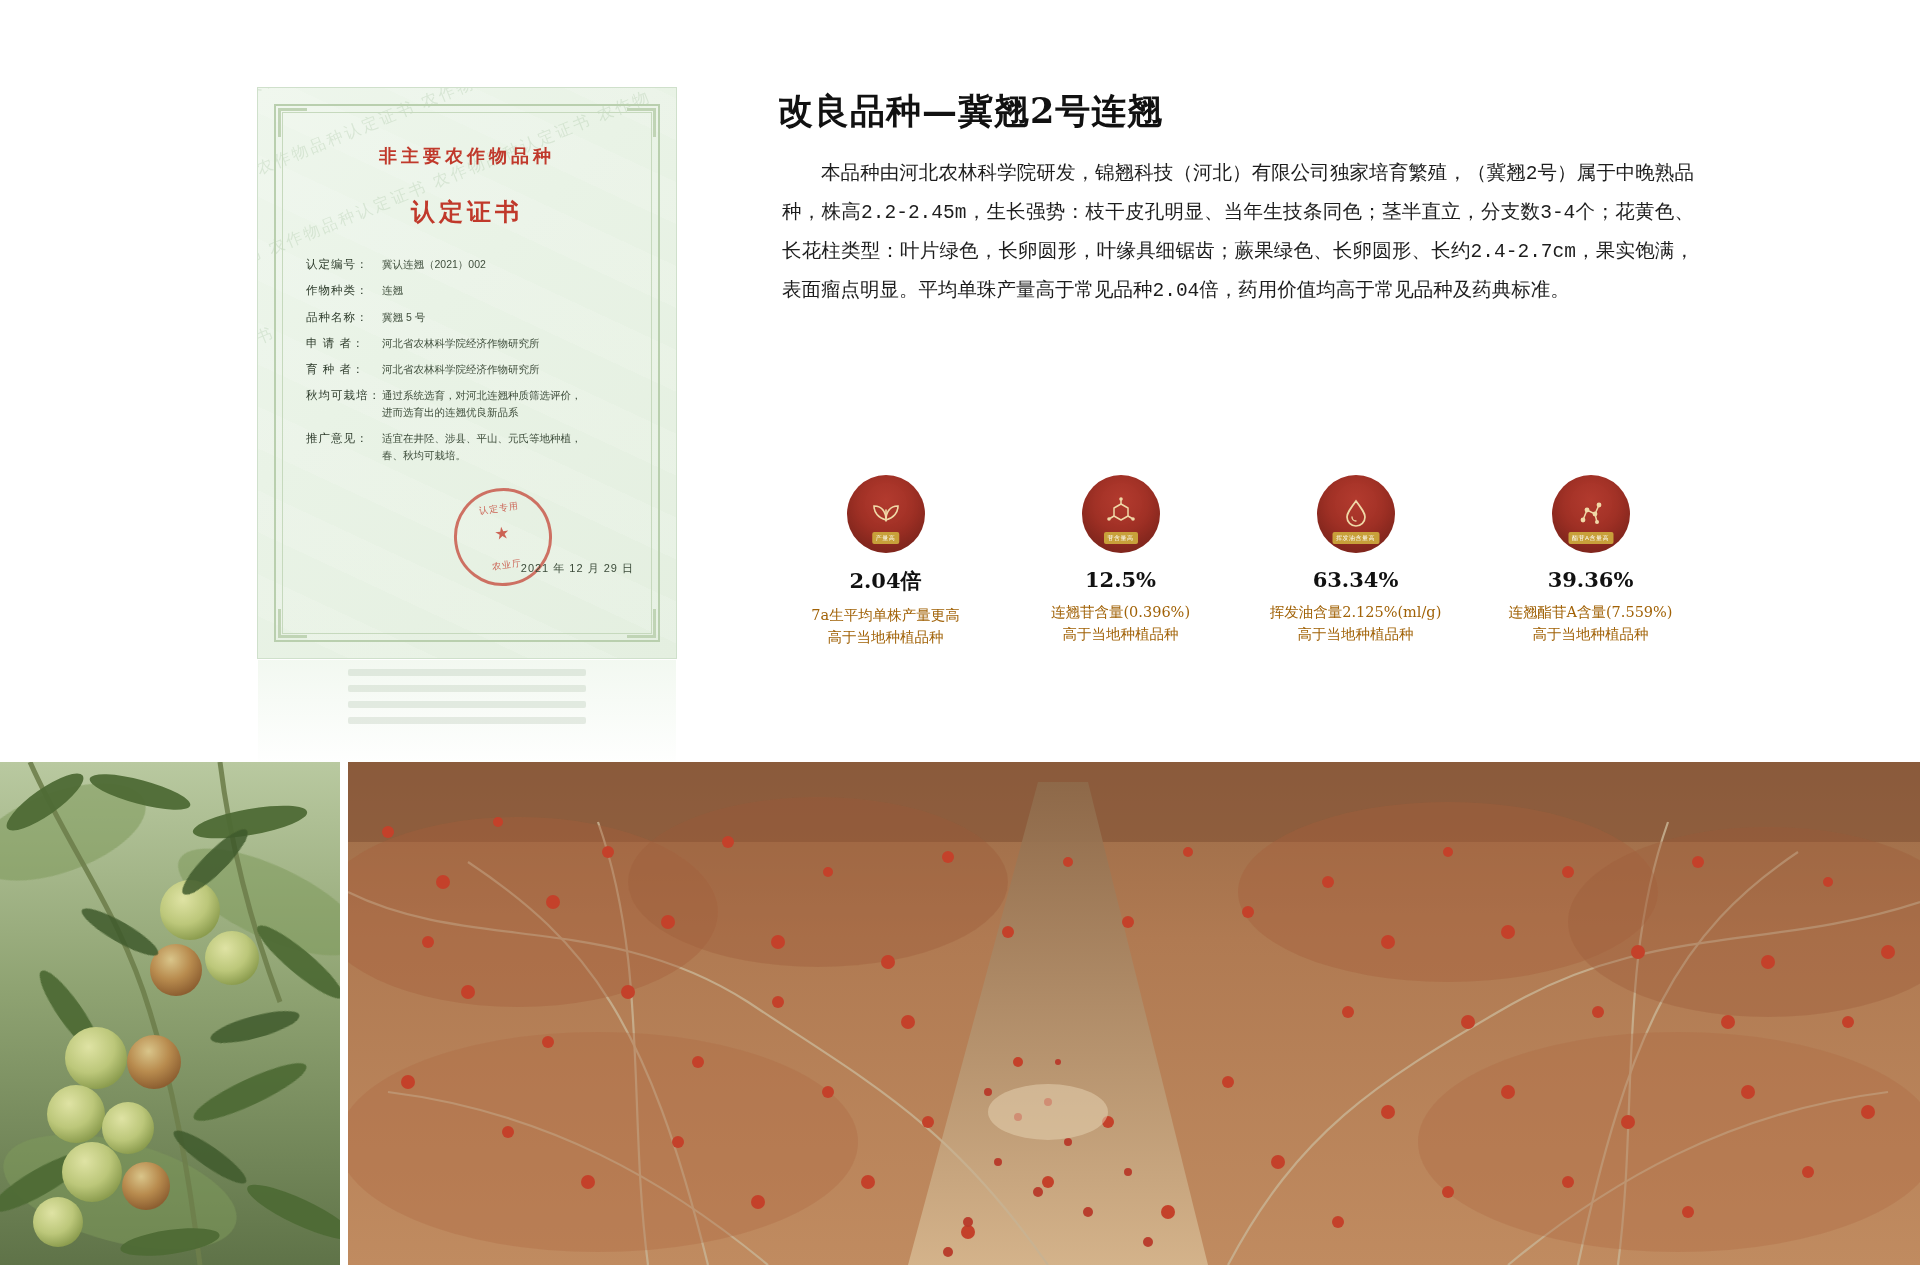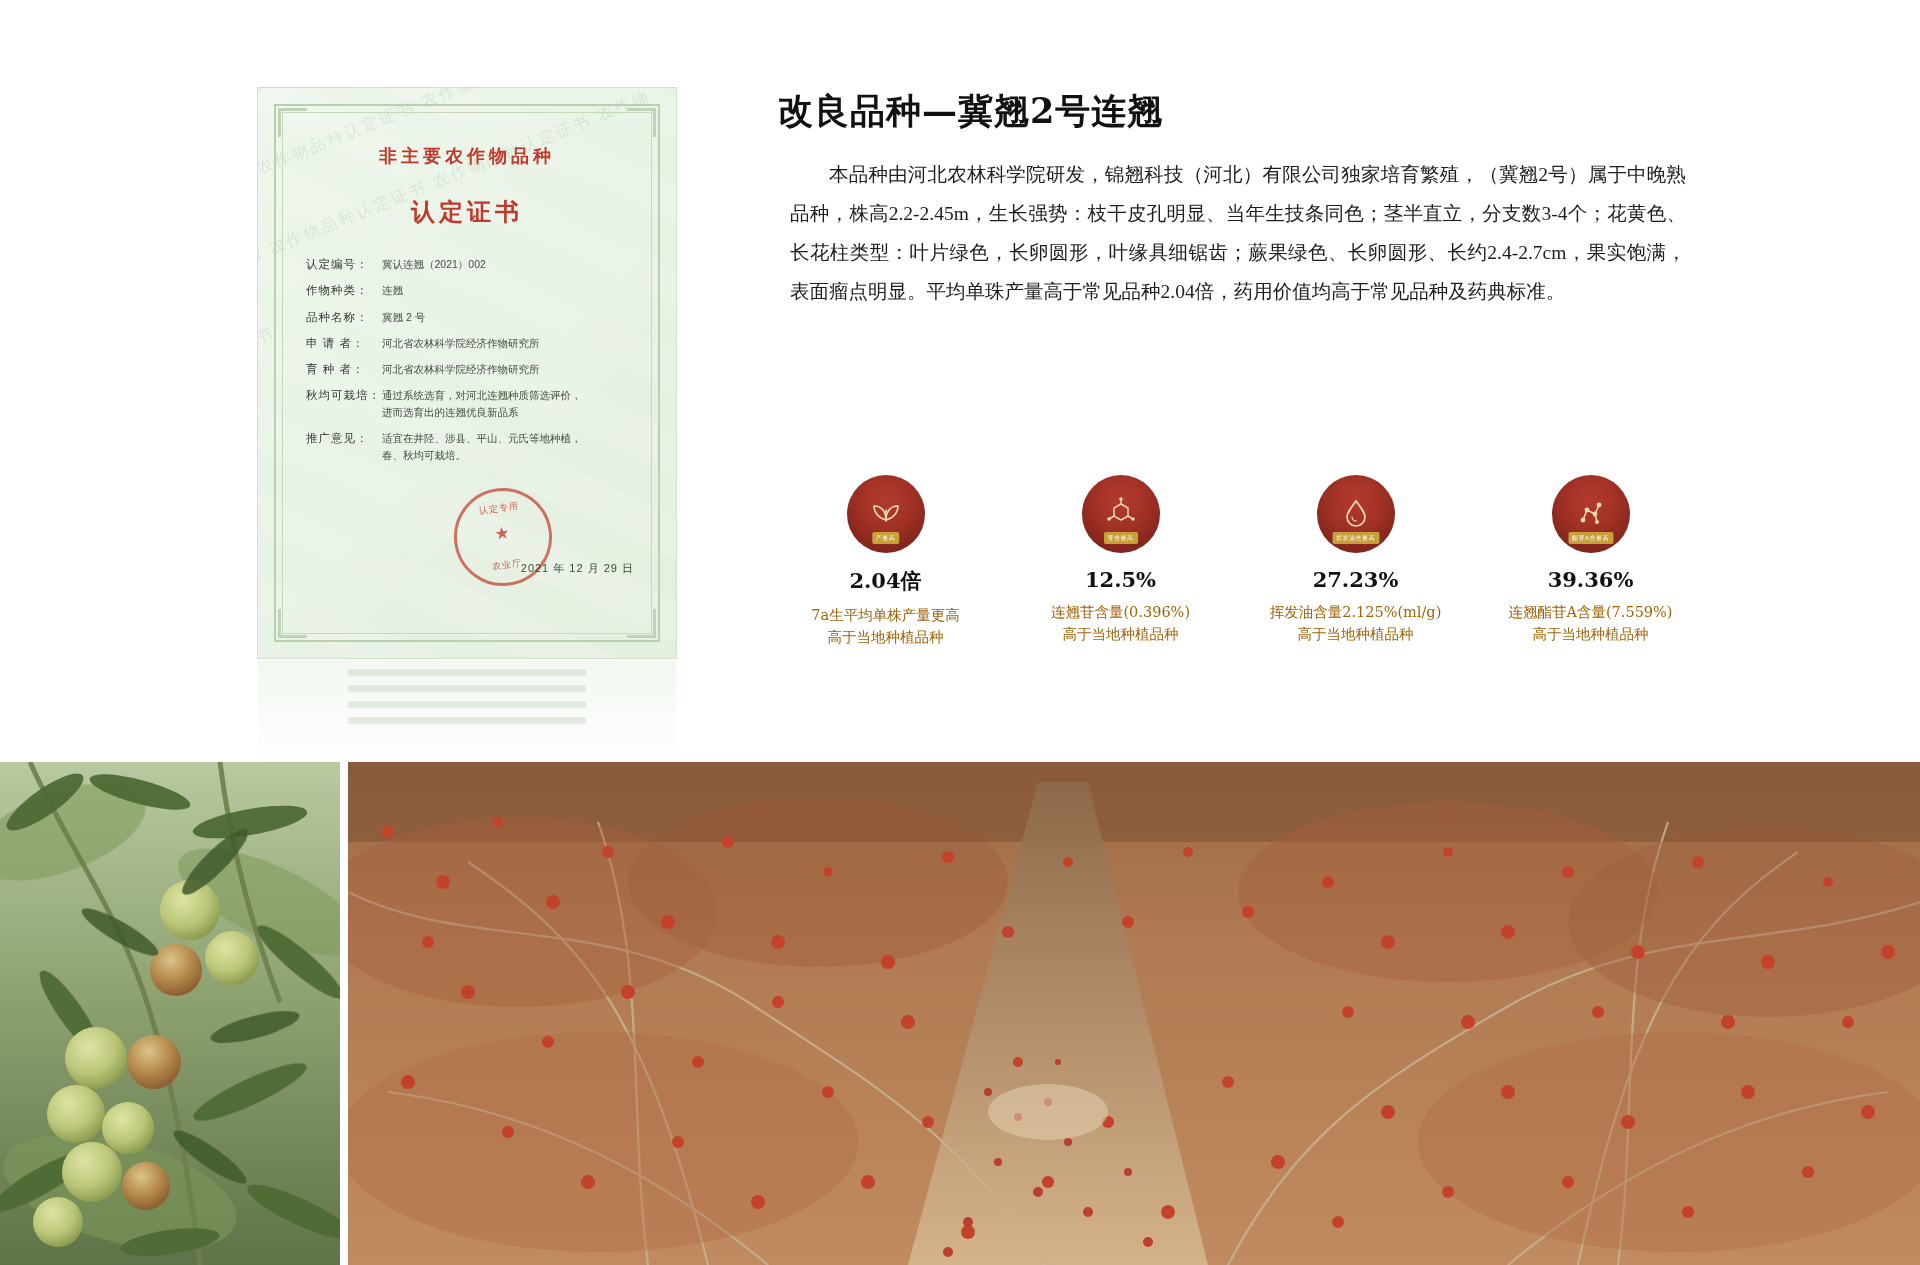--- a/index.html
+++ b/index.html
@@ -204,22 +204,22 @@
     color: #111;
     letter-spacing: 1px;
     margin: 0 0 20px 0;
   }
   .paragraph {
     font-size: 19.5px;
     line-height: 2.0;
     color: #1d1d1d;
     text-align: justify;
     text-indent: 2em;
-    font-family: Liberation Serif, serif;
-    margin: 12px;
+    font-family: Liberation Mono, monospace;
+    margin: 4px;
   }
 
   
   .stats {
     position: absolute;
     left: 778px;
     top: 475px;
     width: 920px;
     display: flex;
     justify-content: space-between;
@@ -317,21 +317,21 @@
         <div class="cert-row">
           <div class="cert-label">认定编号：</div>
           <div class="cert-value">冀认连翘（2021）002</div>
         </div>
         <div class="cert-row">
           <div class="cert-label">作物种类：</div>
           <div class="cert-value">连翘</div>
         </div>
         <div class="cert-row">
           <div class="cert-label">品种名称：</div>
-          <div class="cert-value">冀翘 2 号</div>
+          <div class="cert-value">冀翘 5 号</div>
         </div>
         <div class="cert-row">
           <div class="cert-label">申 请 者：</div>
           <div class="cert-value">河北省农林科学院经济作物研究所</div>
         </div>
         <div class="cert-row">
           <div class="cert-label">育 种 者：</div>
           <div class="cert-value">河北省农林科学院经济作物研究所</div>
         </div>
         <div class="cert-row">
@@ -411,21 +411,21 @@
     </div>
 
     <div class="stat">
       <div class="stat-badge">
         <svg width="40" height="40" viewBox="0 0 40 40" aria-hidden="true">
           <path d="M20 7 C26 15 29 19 29 23 A9 9 0 0 1 11 23 C11 19 14 15 20 7 Z" fill="none" stroke="#f0d9a8" stroke-width="1.7"></path>
           <path d="M16 23 a4 4 0 0 0 4 4" fill="none" stroke="#f0d9a8" stroke-width="1.3" stroke-linecap="round"></path>
         </svg>
         <span class="badge-tag">挥发油含量高</span>
       </div>
-      <div class="stat-value">27.23%</div>
+      <div class="stat-value">63.34%</div>
       <div class="stat-desc">挥发油含量2.125%(ml/g)</div>
       <div class="stat-desc">高于当地种植品种</div>
     </div>
 
     <div class="stat">
       <div class="stat-badge">
         <svg width="40" height="40" viewBox="0 0 40 40" aria-hidden="true">
           <g fill="none" stroke="#f0d9a8" stroke-width="1.5" stroke-linecap="round">
             <path d="M12 26 L16 16 L24 20 L28 11"></path>
             <circle cx="12" cy="26" r="2.4" fill="#f0d9a8" stroke="none"></circle>

